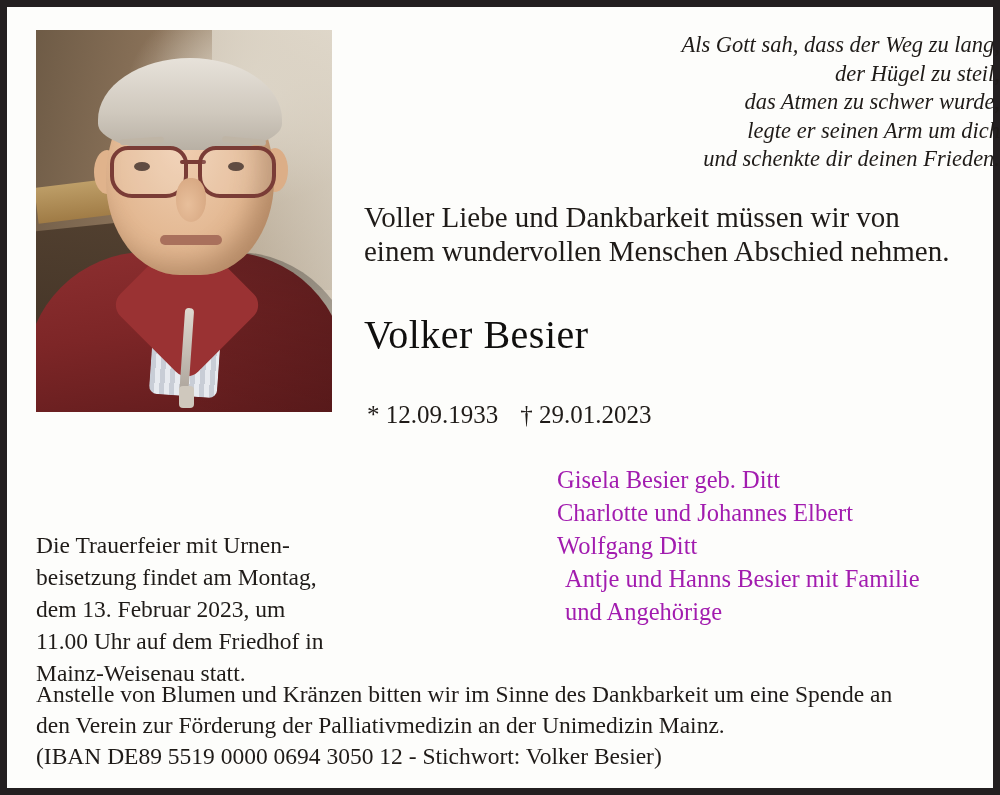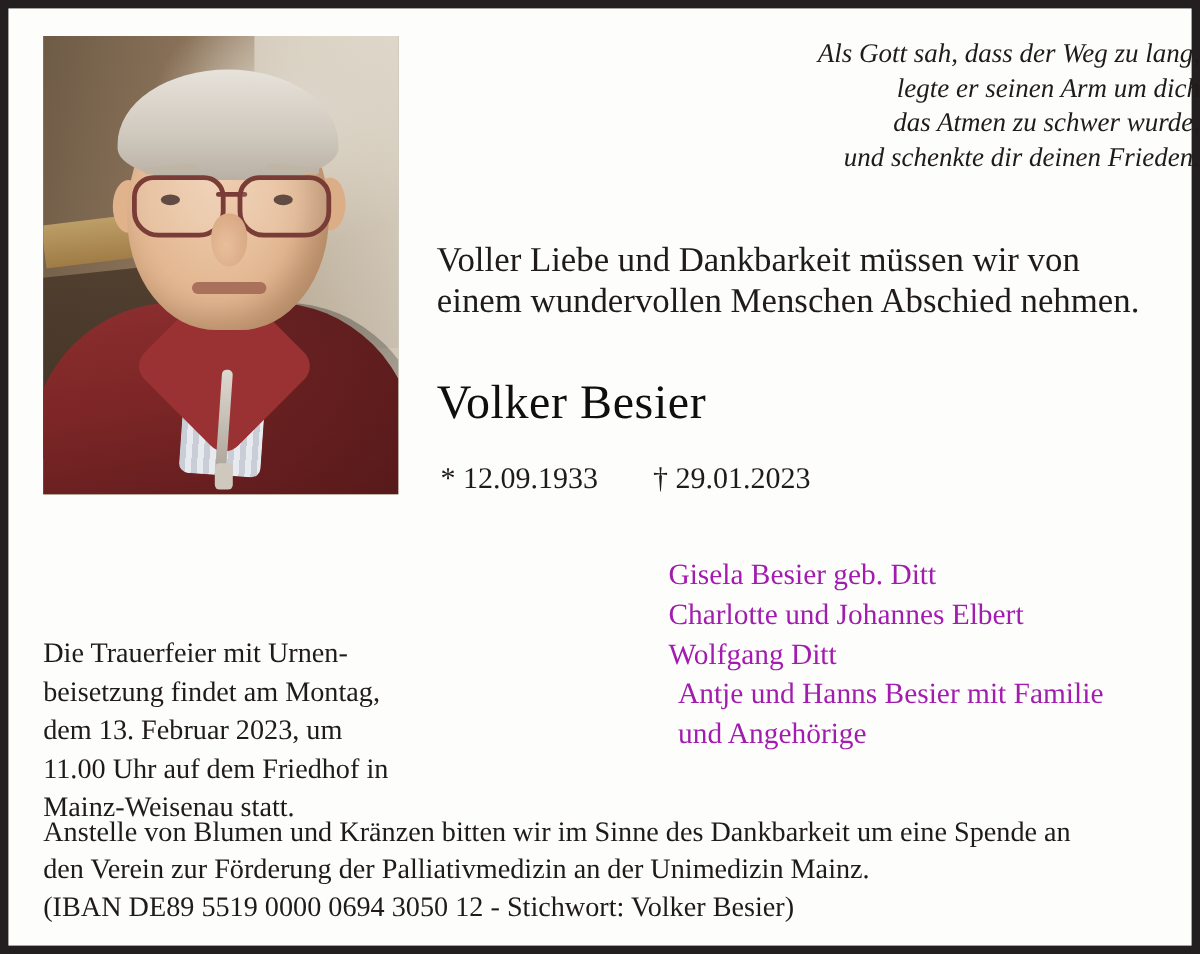--- a/index.html
+++ b/index.html
@@ -209,27 +209,27 @@
     top: 295px;
     width: 600px;
     font-size: 40px;
     line-height: 66px;
     letter-spacing: .5px;
     color: #100f0e;
   }
   .dates {
     position: absolute;
     left: 360px;
-    top: 377px;
+    top: 392px;
     width: 600px;
     font-size: 25px;
     line-height: 32px;
     color: #1f1b18;
     display: flex;
-    gap: 46px;
+    gap: 22px;
   }
   .dates .born, .dates .died { white-space: nowrap; }
 
   
   .survivors {
     position: absolute;
     left: 550px;
     top: 456px;
     width: 430px;
     font-size: 24.5px;
@@ -291,22 +291,23 @@
           <div class="bridge"></div>
           <div class="lens r"></div>
         </div>
         <div class="nose"></div>
         <div class="mouth"></div>
       </div>
     </div>
 
     <div class="poem">
       <div>Als Gott sah, dass der Weg zu lang,</div>
+      <div>der Hügel zu steil,</div>
+      <div>das Atmen zu schwer wurde,</div>
       <div>legte er seinen Arm um dich</div>
-      <div>das Atmen zu schwer wurde,</div>
       <div>und schenkte dir deinen Frieden.</div>
     </div>
 
     <div class="intro">
       <div>Voller Liebe und Dankbarkeit müssen wir von</div>
       <div>einem wundervollen Menschen Abschied nehmen.</div>
     </div>
 
     <div class="name">Volker Besier</div>
 

